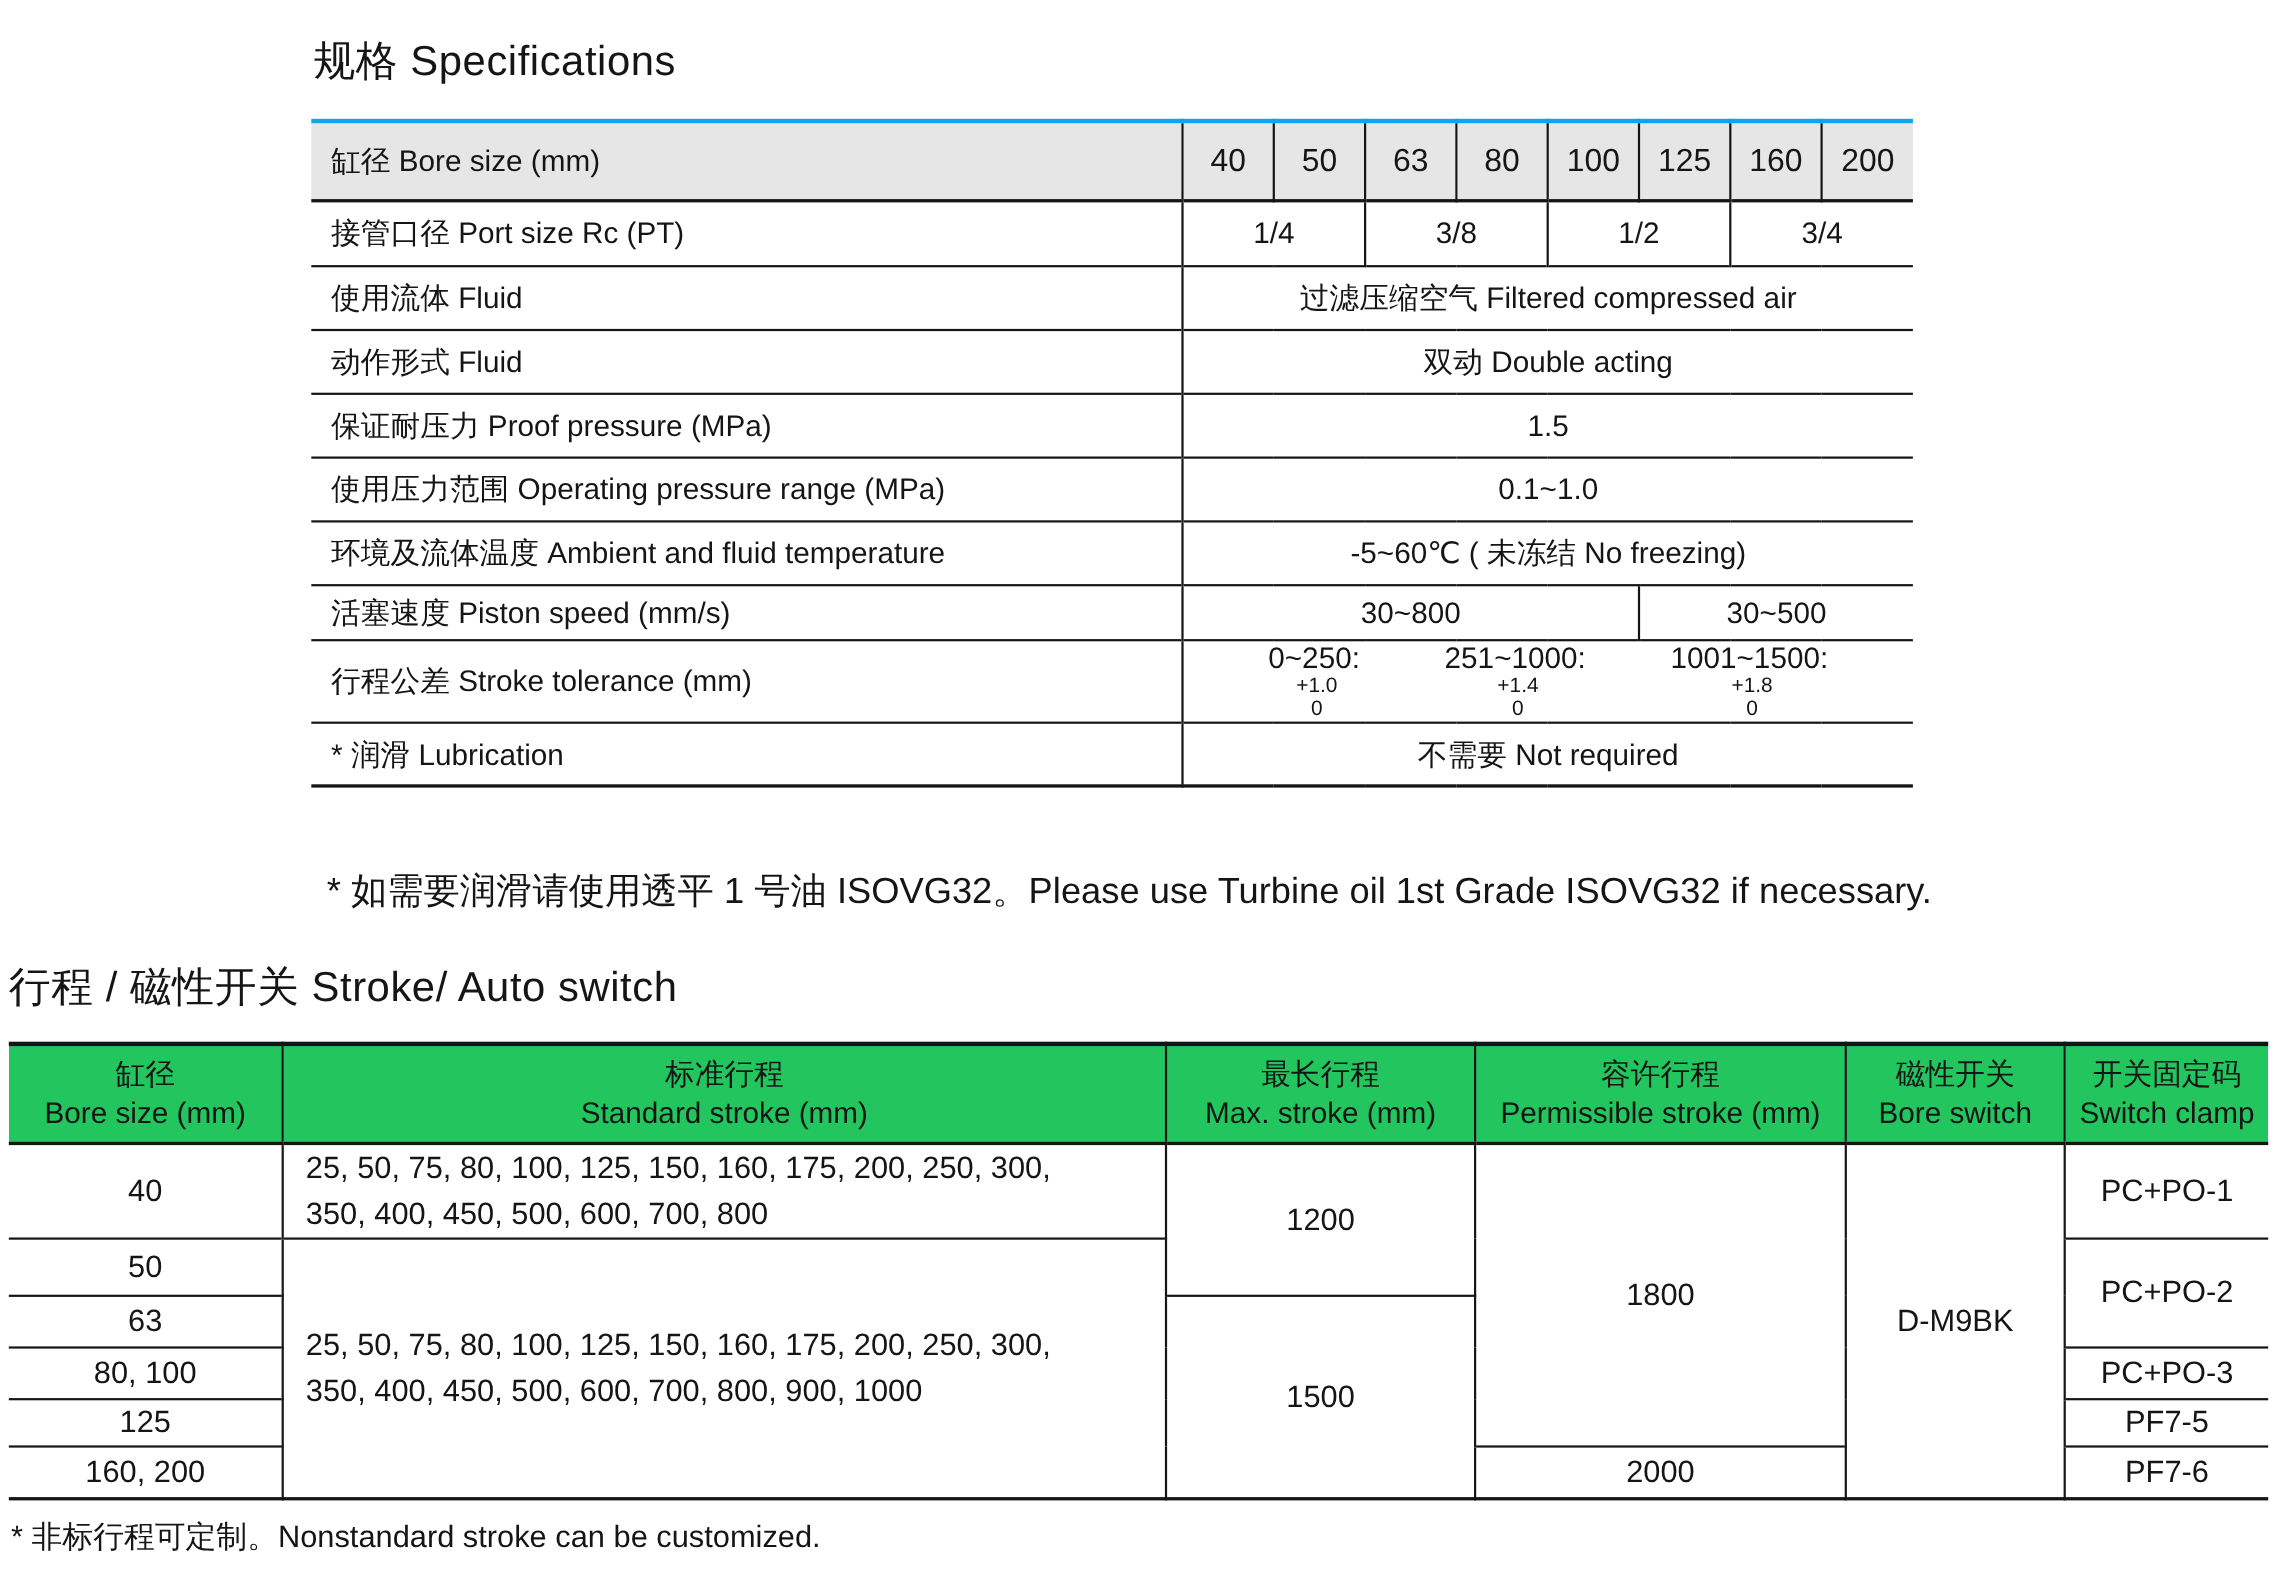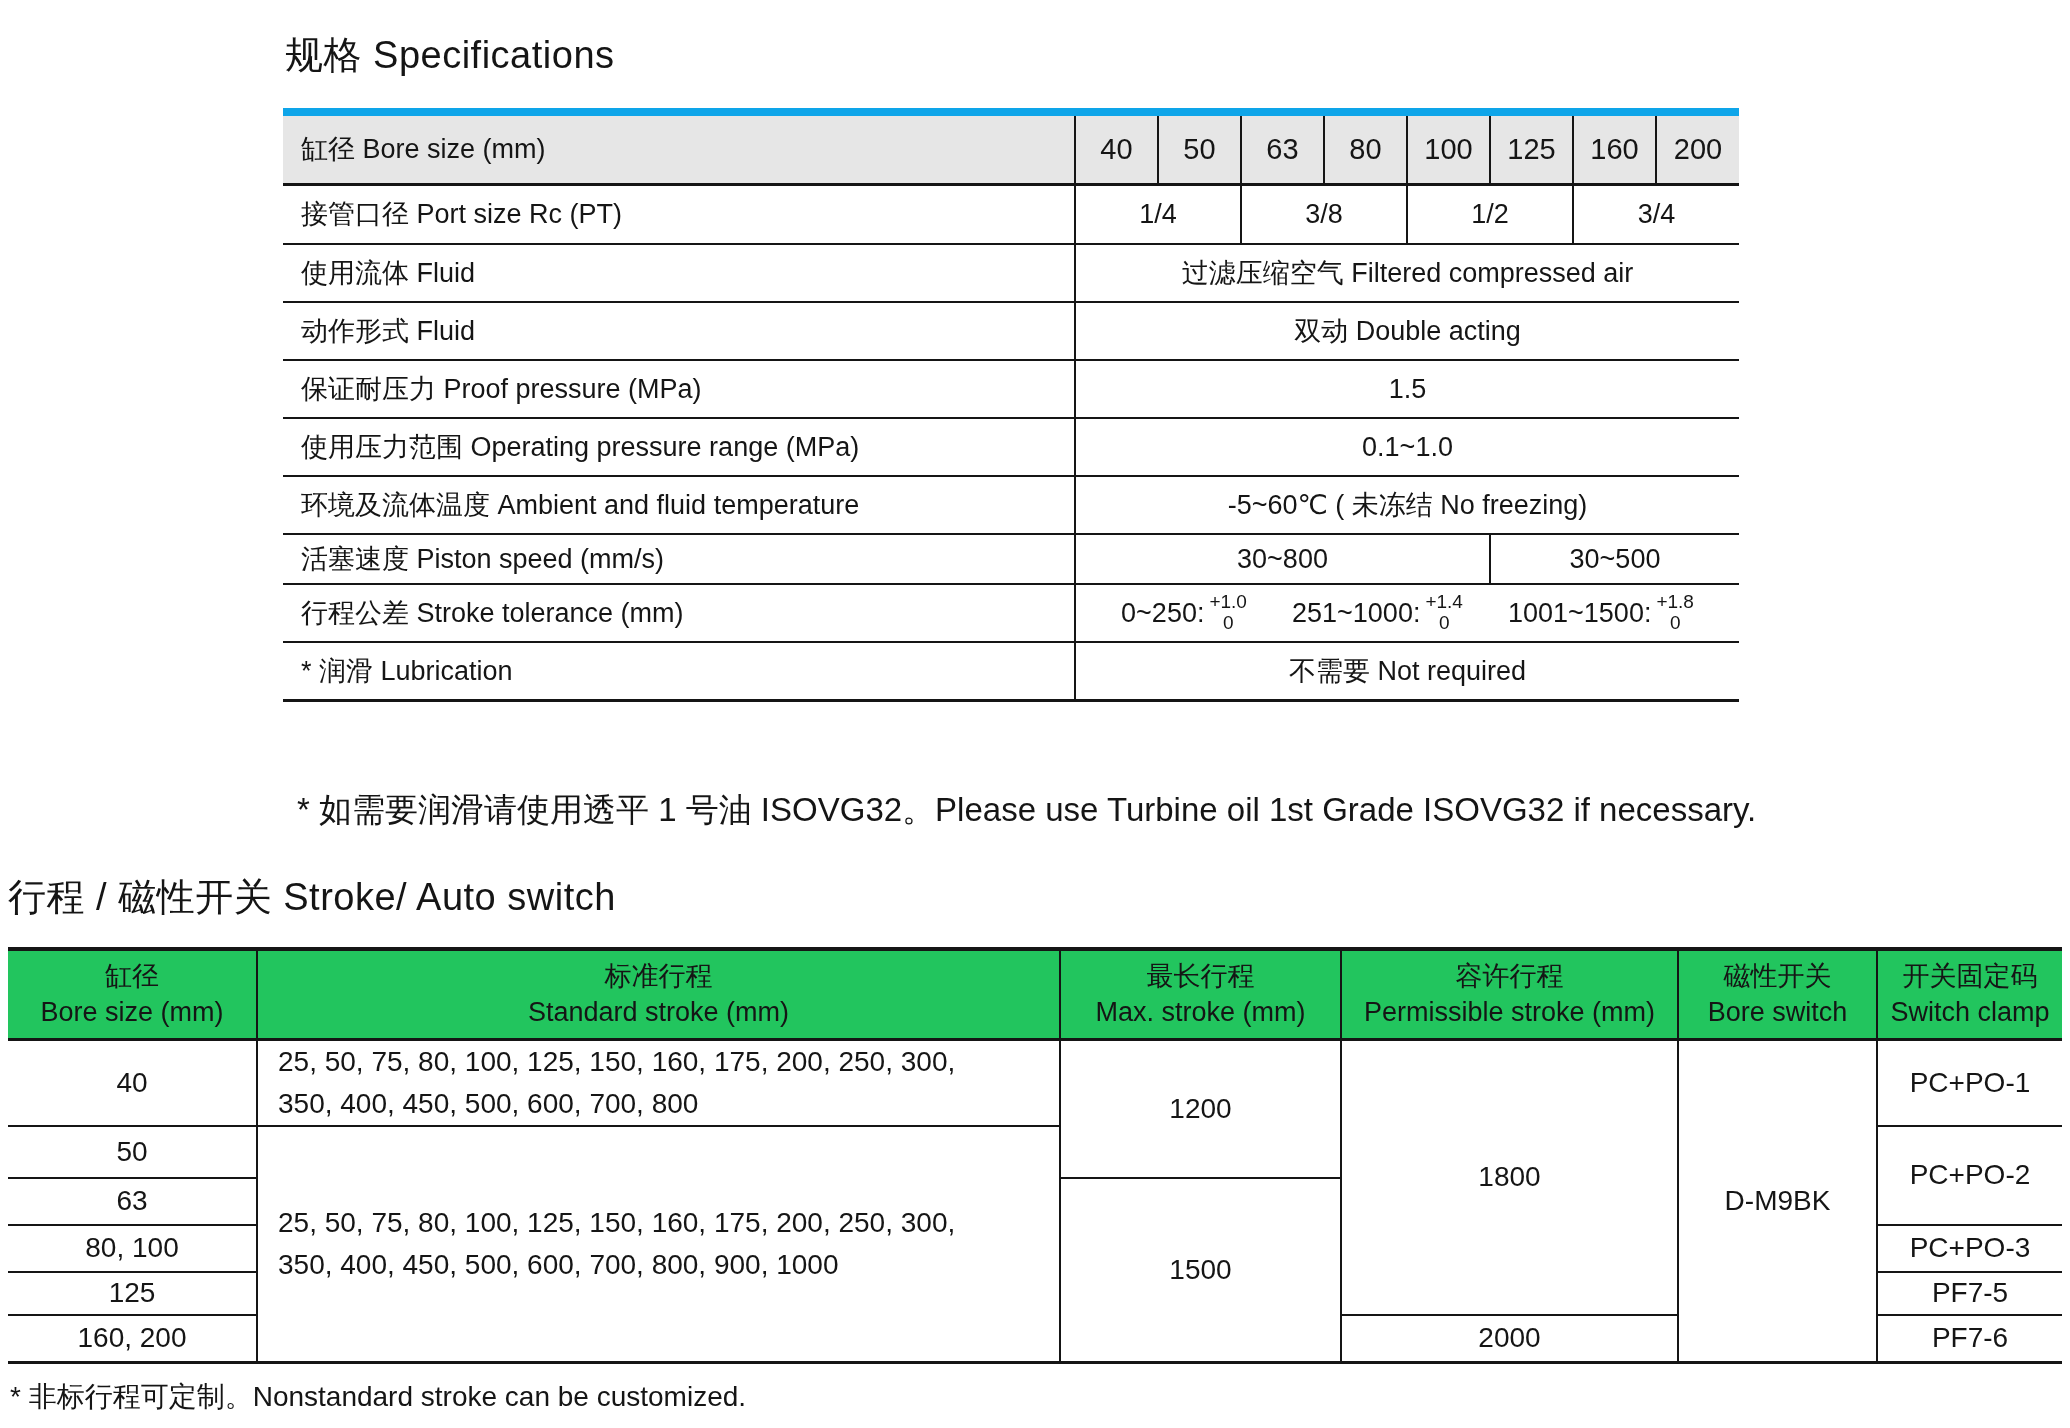--- a/index.html
+++ b/index.html
@@ -12,36 +12,36 @@
     position:absolute; font-size:38px; letter-spacing:0.5px; white-space:nowrap;
   }
   .t1 { left:285px; top:30px; }
   .t2 { left:8px;  top:872px; }
 
   table { border-collapse:collapse; table-layout:fixed; }
 
   
   .spec-table {
     position:absolute; left:283px; top:108px; width:1456px;
-    border-top:8px solid #0ea5e9; border-bottom:3px solid #151515;
+    border-top:4px solid #0ea5e9; border-bottom:3px solid #151515;
   }
   .spec-table td {
     font-size:27px; vertical-align:middle; padding:0; overflow:hidden;
     white-space:nowrap;
   }
   .spec-table tr + tr td { border-top:2px solid #151515; }
   .spec-table tr.sep td  { border-top:3px solid #151515; }
   .spec-table td.label { text-align:left; padding-left:18px; border-right:2px solid #151515; }
   .spec-table td.val   { text-align:center; }
   .spec-table td.vl    { border-left:2px solid #151515; }
   .spec-table .hdr     { background:#e6e6e6; }
   .spec-table td.bore  { font-size:29px; }
 
   .tol-wrap { display:flex; justify-content:space-evenly; align-items:center; width:100%; }
-  .tol-group { display:inline-flex; align-items:center; }
+  .tol-group { display:inline-flex; align-items:center;flex-direction:column; }
   .tol-range { font-size:27px; }
   .tol-stack { display:inline-flex; flex-direction:column; align-items:center;
                font-size:19px; line-height:1.1; margin-left:5px; }
 
   
   .stroke-table {
     position:absolute; left:8px; top:947px; width:2054px;
     border-top:4px solid #151515; border-bottom:3px solid #151515;
   }
   .stroke-table td {

